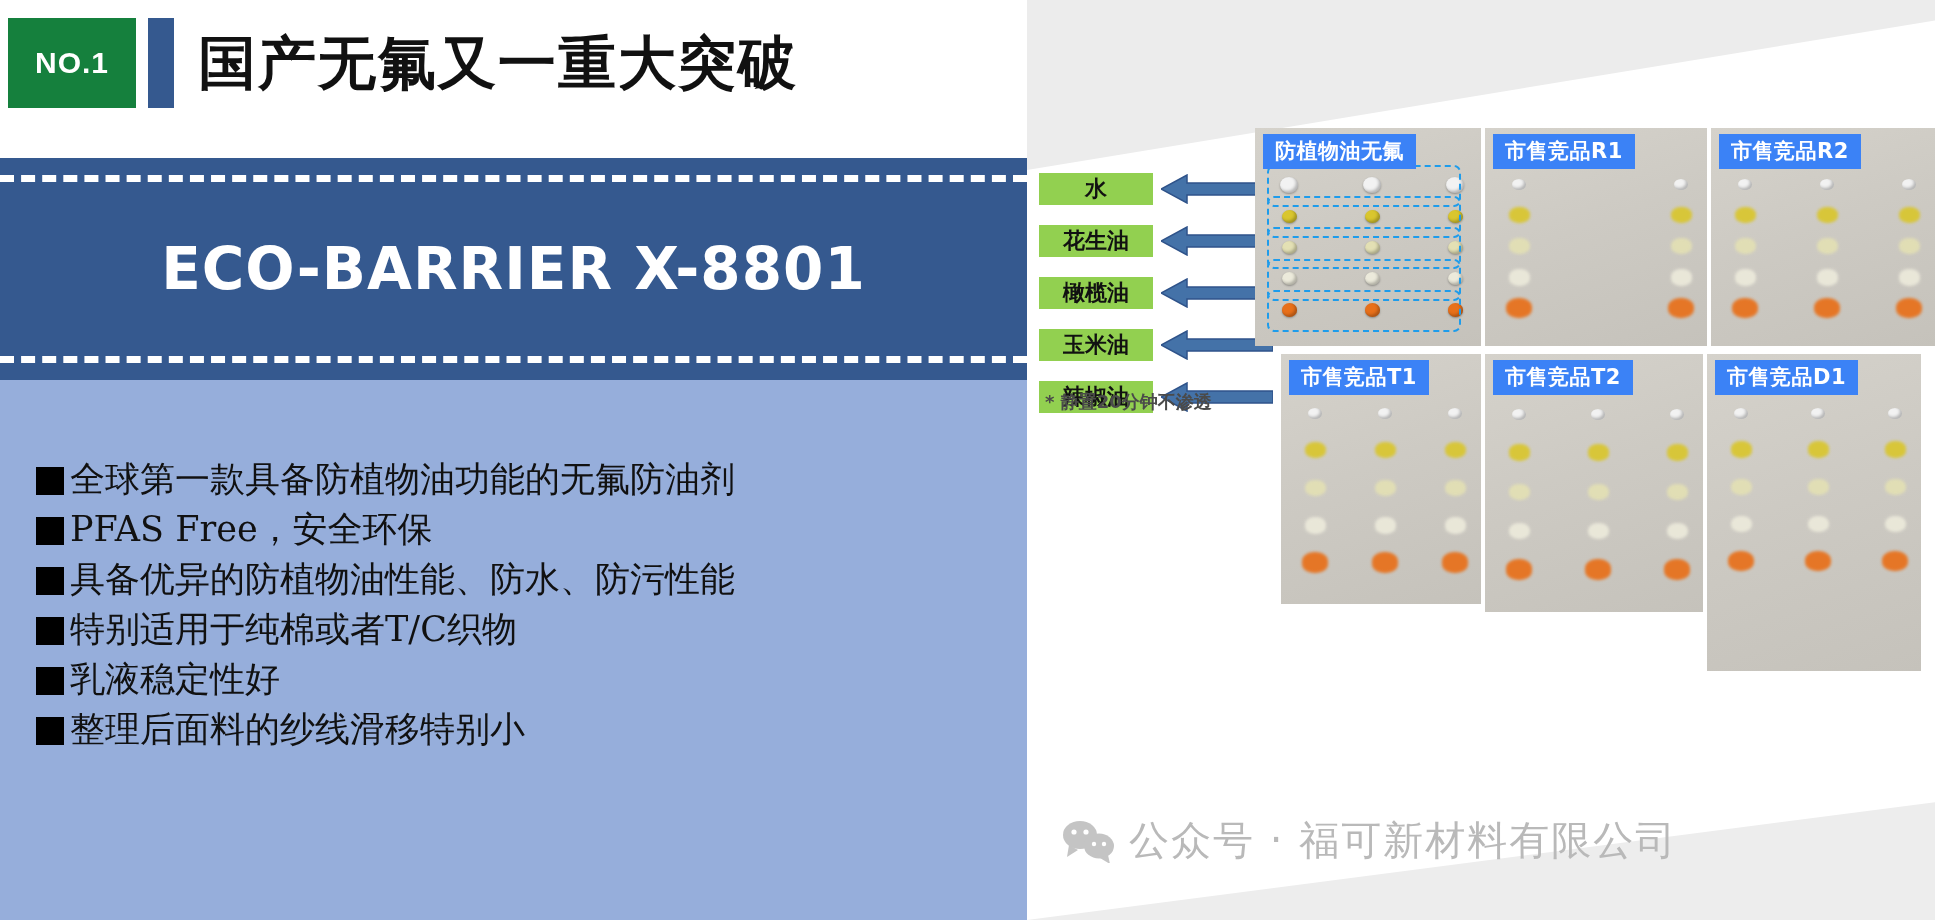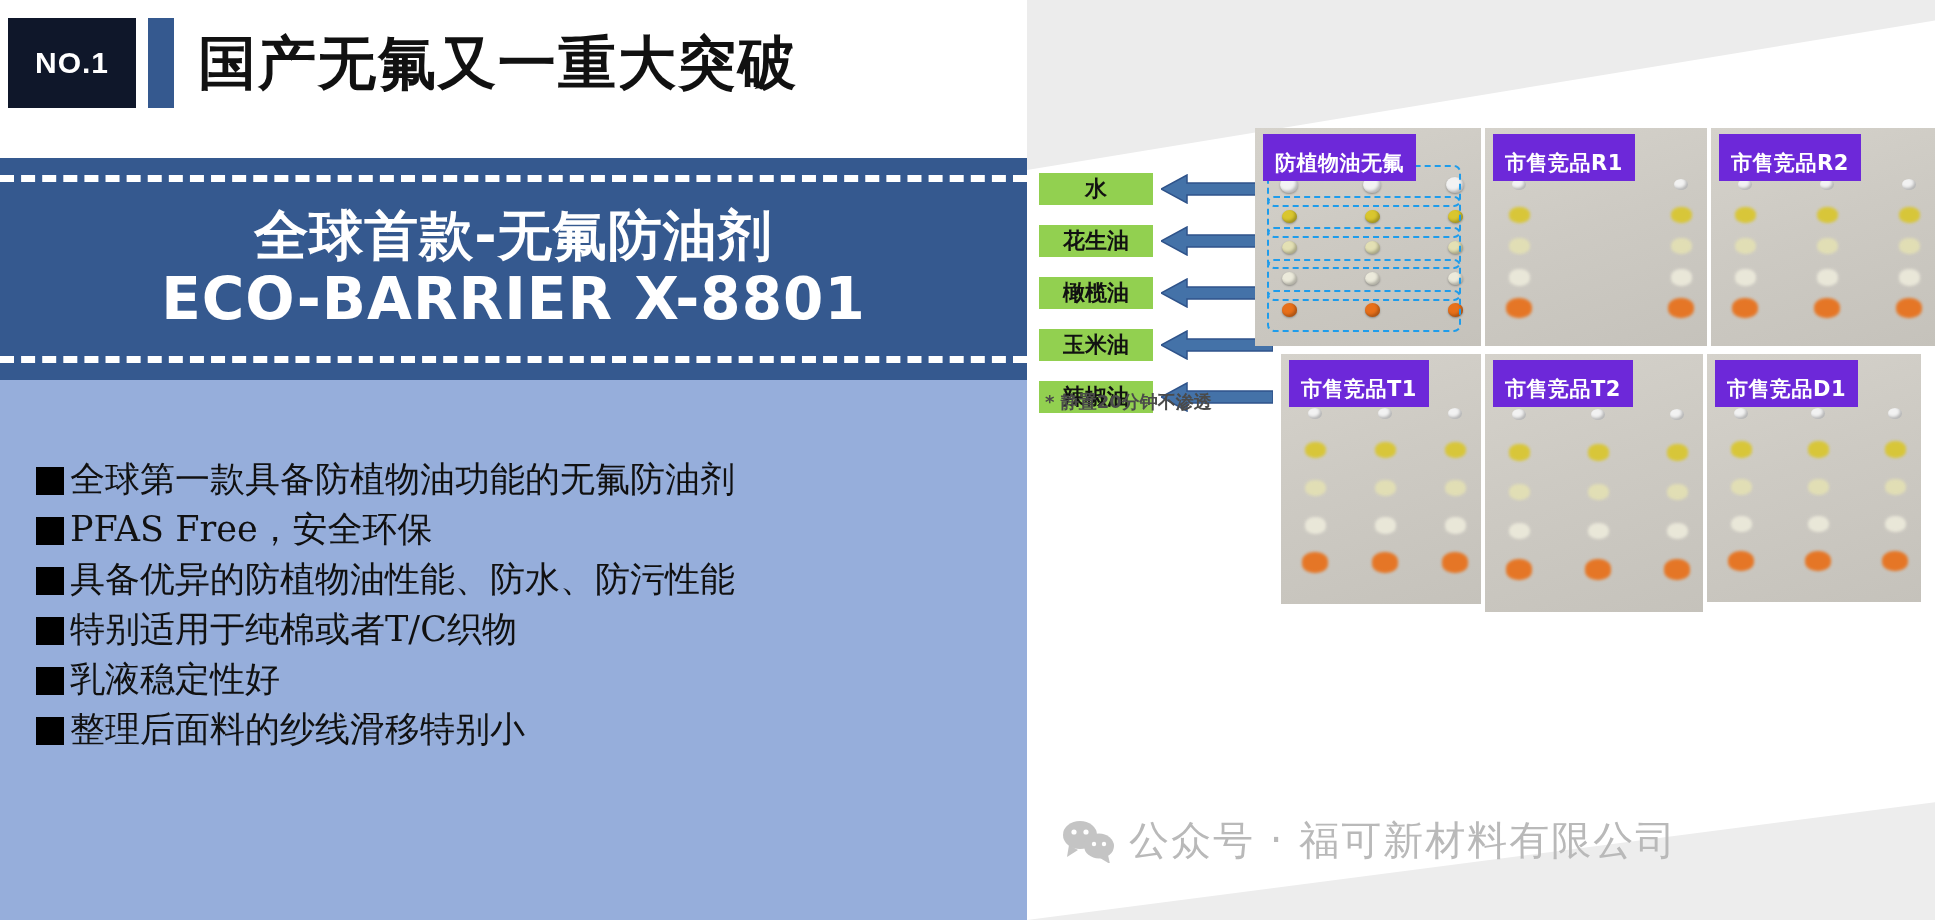--- a/index.html
+++ b/index.html
@@ -15,21 +15,21 @@
   .left-col {
     position: absolute; left: 0; top: 0; width: 1027px; height: 920px;
     background: #ffffff;
   }
   .header-row {
     position: absolute; left: 0; top: 0; width: 1027px; height: 158px;
     background: #ffffff;
   }
   .no1-badge {
     position: absolute; left: 8px; top: 18px; width: 128px; height: 90px;
-    background: #0f172a; color: #fff;
+    background: #15803d; color: #fff;
     display: flex; align-items: center; justify-content: center;
     font-weight: bold; font-size: 30px; letter-spacing: 1px;
   }
   .badge-bar {
     position: absolute; left: 148px; top: 18px; width: 26px; height: 90px;
     background: #35598f;
   }
   .header-title {
     position: absolute; left: 198px; top: 18px; height: 92px;
     display: flex; align-items: center;
@@ -112,23 +112,23 @@
     font-size: 18px; color: #4a4a4a; white-space: nowrap; font-weight: bold;
   }
 
   
   .photo-grid { position: absolute; left: 228px; top: 128px; width: 680px; }
   .photo-row { display: flex; align-items: flex-start; }
   .photo-row.row2 { margin-top: 8px; }
   .panel { position: relative; background: #c9c6bf; margin-right: 4px; }
   .panel-label {
     position: absolute; left: 8px; top: 6px; z-index: 5;
-    background: #6d28d9; color: #fff;
-    font-family: "DejaVu Sans", "Liberation Sans", sans-serif;
-    font-size: 21px; font-weight: bold; padding: 15px 12px 4px 12px;
+    background: #3b82f6; color: #fff;
+    font-family: "DejaVu Sans", "Liberation Sans", sans-serif;
+    font-size: 21px; font-weight: bold; padding: 3px 12px 4px 12px;
     white-space: nowrap; letter-spacing: 0.5px;
   }
   .panel-photo {
     position: relative; width: 100%; height: 100%;
     background: linear-gradient(160deg,#d5d2cb 0%,#cdcac3 45%,#c5c2bb 100%);
   }
   .dot { position: absolute; border-radius: 50%; }
   .hl-box {
     position: absolute; border: 2px dashed #1e9ceb; border-radius: 7px;
     pointer-events: none;
@@ -151,21 +151,20 @@
 
   <div class="left-col">
 
     <div class="header-row">
       <div class="no1-badge">NO.1</div>
       <div class="badge-bar"></div>
       <div class="header-title">国产无氟又一重大突破</div>
     </div>
 
     <div class="blue-banner">
-      <div class="banner-line1">全球首款-无氟防油剂</div>
       <div class="banner-line2">ECO-BARRIER X-8801</div>
     </div>
 
     <div class="bullets-pane">
       <div class="bullet-row">
         <span class="bullet-mark"></span>
         <span>全球第一款具备防植物油功能的无氟防油剂</span>
       </div>
       <div class="bullet-row">
         <span class="bullet-mark"></span>
@@ -325,21 +324,21 @@
               <div class="dot" style="width: 21px; height: 16.38px; left: 102.5px; top: 129.54px; background: rgb(227, 224, 180); border-radius: 45%; filter: blur(1.4px); opacity: 0.92;"></div>
               <div class="dot" style="width: 21px; height: 16.38px; left: 181.5px; top: 129.54px; background: rgb(227, 224, 180); border-radius: 45%; filter: blur(1.4px); opacity: 0.92;"></div>
               <div class="dot" style="width: 21px; height: 16.38px; left: 23.5px; top: 168.74px; background: rgb(236, 234, 219); border-radius: 45%; filter: blur(1.4px); opacity: 0.92;"></div>
               <div class="dot" style="width: 21px; height: 16.38px; left: 102.5px; top: 168.74px; background: rgb(236, 234, 219); border-radius: 45%; filter: blur(1.4px); opacity: 0.92;"></div>
               <div class="dot" style="width: 21px; height: 16.38px; left: 181.5px; top: 168.74px; background: rgb(236, 234, 219); border-radius: 45%; filter: blur(1.4px); opacity: 0.92;"></div>
               <div class="dot" style="width: 26px; height: 20.28px; left: 21px; top: 205.44px; background: rgb(232, 112, 26); border-radius: 45%; filter: blur(1.4px); opacity: 0.92;"></div>
               <div class="dot" style="width: 26px; height: 20.28px; left: 100px; top: 205.44px; background: rgb(232, 112, 26); border-radius: 45%; filter: blur(1.4px); opacity: 0.92;"></div>
               <div class="dot" style="width: 26px; height: 20.28px; left: 179px; top: 205.44px; background: rgb(232, 112, 26); border-radius: 45%; filter: blur(1.4px); opacity: 0.92;"></div>
             </div>
         </div>
-        <div class="panel" style="width:214px;height:248px;margin-right:12px;">
+        <div class="panel" style="width:214px;height:317px;margin-right:12px;">
           <div class="panel-label">市售竞品D1</div>
           <div class="panel-photo">
               <div class="dot" style="width: 14px; height: 10.92px; left: 27px; top: 53.74px; background: rgb(242, 242, 242); border-radius: 50%; filter: none; opacity: 1; box-shadow: rgba(0, 0, 0, 0.25) -2px -2px 3px inset;"></div>
               <div class="dot" style="width: 14px; height: 10.92px; left: 104px; top: 53.74px; background: rgb(242, 242, 242); border-radius: 50%; filter: none; opacity: 1; box-shadow: rgba(0, 0, 0, 0.25) -2px -2px 3px inset;"></div>
               <div class="dot" style="width: 14px; height: 10.92px; left: 181px; top: 53.74px; background: rgb(242, 242, 242); border-radius: 50%; filter: none; opacity: 1; box-shadow: rgba(0, 0, 0, 0.25) -2px -2px 3px inset;"></div>
               <div class="dot" style="width: 21px; height: 16.38px; left: 23.5px; top: 87.44px; background: rgb(217, 198, 46); border-radius: 45%; filter: blur(1.4px); opacity: 0.92;"></div>
               <div class="dot" style="width: 21px; height: 16.38px; left: 100.5px; top: 87.44px; background: rgb(217, 198, 46); border-radius: 45%; filter: blur(1.4px); opacity: 0.92;"></div>
               <div class="dot" style="width: 21px; height: 16.38px; left: 177.5px; top: 87.44px; background: rgb(217, 198, 46); border-radius: 45%; filter: blur(1.4px); opacity: 0.92;"></div>
               <div class="dot" style="width: 21px; height: 16.38px; left: 23.5px; top: 124.64px; background: rgb(227, 224, 180); border-radius: 45%; filter: blur(1.4px); opacity: 0.92;"></div>
               <div class="dot" style="width: 21px; height: 16.38px; left: 100.5px; top: 124.64px; background: rgb(227, 224, 180); border-radius: 45%; filter: blur(1.4px); opacity: 0.92;"></div>

